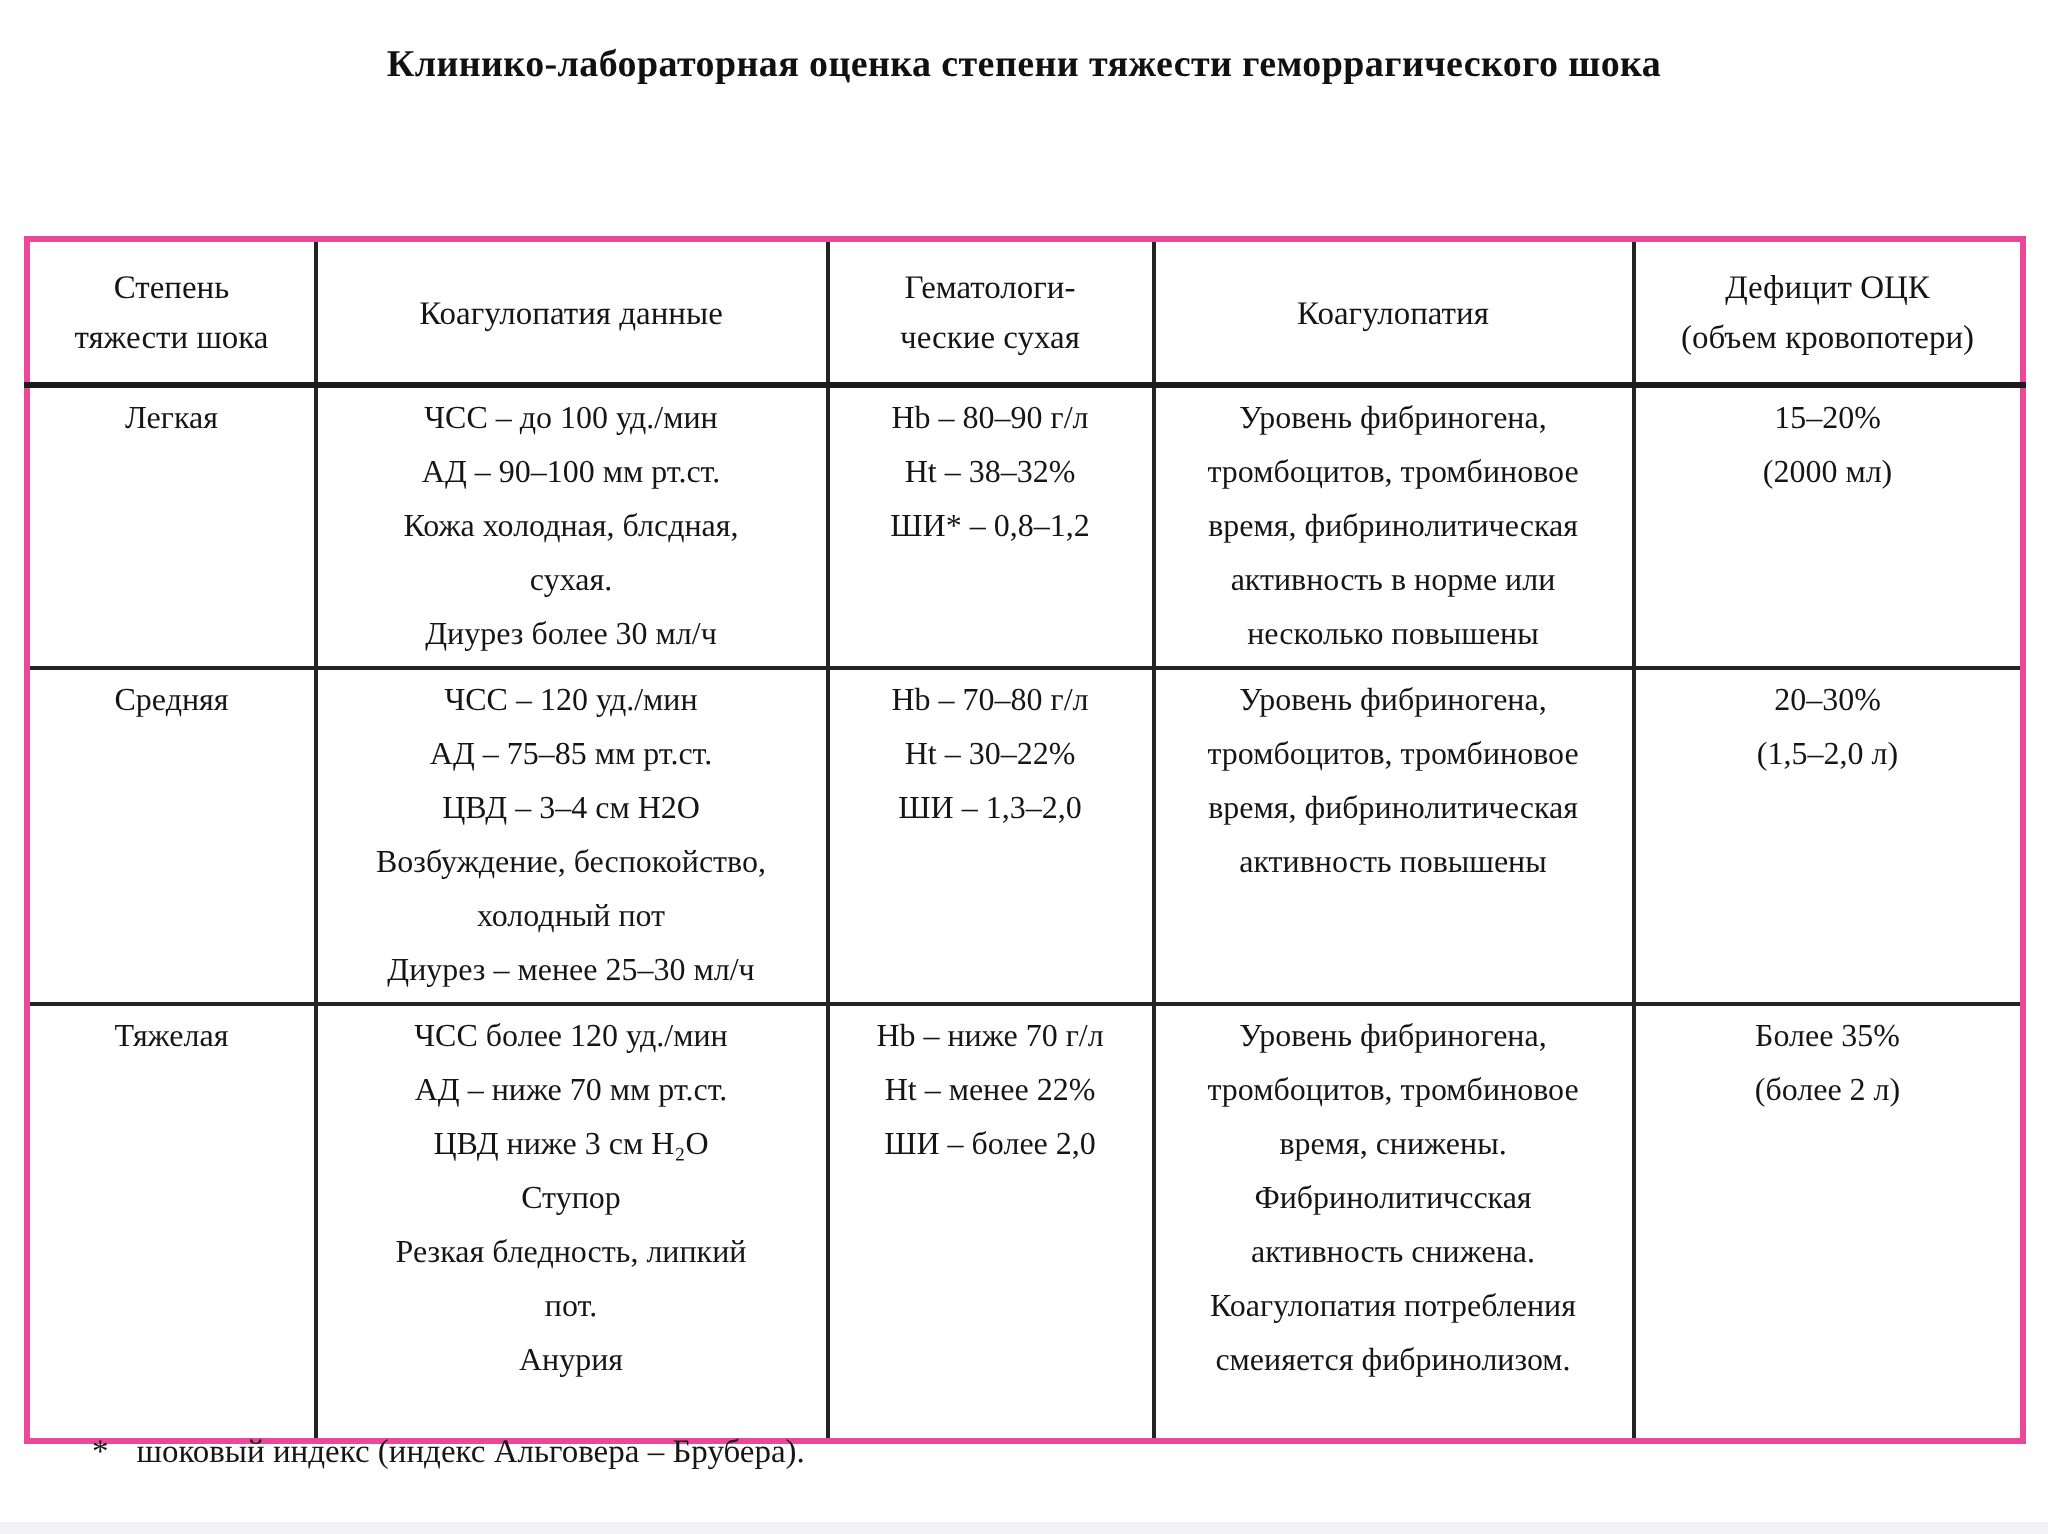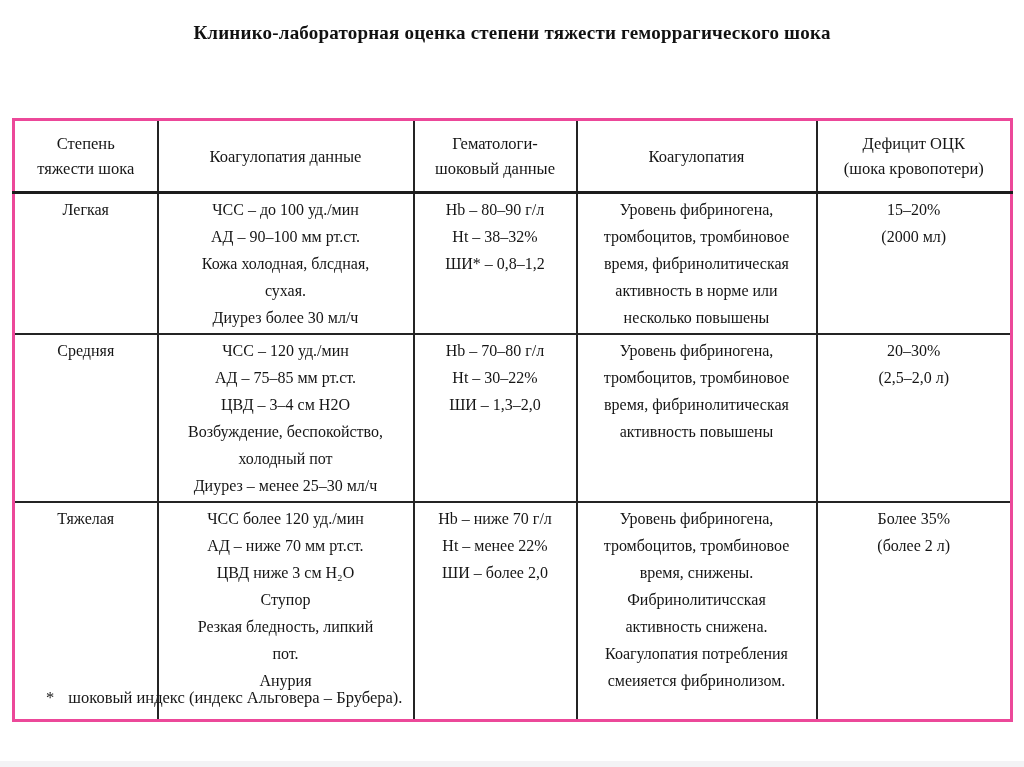--- a/index.html
+++ b/index.html
@@ -51,21 +51,21 @@
     line-height: 25px;
     border-bottom: 3px solid #1c1c1c;
     font-size: 16.5px;
   }
   table.severity-table tbody td {
     vertical-align: top;
   }
   .footnote {
     position: absolute;
     left: 46px;
-    top: 688px;
+    top: 716px;
     font-size: 16.5px;
     color: #161616;
   }
   .footnote .marker {
     display: inline-block;
     margin-right: 14px;
   }
   .bottom-edge {
     position: absolute;
     left: 0;
@@ -89,24 +89,24 @@
       <col style="width:163px">
       <col style="width:240px">
       <col style="width:195px">
     </colgroup>
     <thead>
       <tr style="height:73px">
         <td>Степень
 тяжести шока</td>
         <td>Коагулопатия данные</td>
         <td>Гематологи-
-шоковый данные</td>
+ческие сухая</td>
         <td>Коагулопатия</td>
         <td>Дефицит ОЦК
-(шока кровопотери)</td>
+(объем кровопотери)</td>
       </tr>
     </thead>
     <tbody>
       <tr style="height:104px">
         <td>Легкая</td>
         <td>ЧСС – до 100 уд./мин
 АД – 90–100 мм рт.ст.
 Кожа холодная, блсдная,
 сухая.
 Диурез более 30 мл/ч</td>
@@ -130,21 +130,21 @@
 холодный пот
 Диурез – менее 25–30 мл/ч</td>
         <td>Hb – 70–80 г/л
 Ht – 30–22%
 ШИ – 1,3–2,0</td>
         <td>Уровень фибриногена,
 тромбоцитов, тромбиновое
 время, фибринолитическая
 активность повышены</td>
         <td>20–30%
-(2,5–2,0 л)</td>
+(1,5–2,0 л)</td>
       </tr>
       <tr style="height:218px">
         <td>Тяжелая</td>
         <td>ЧСС более 120 уд./мин
 АД – ниже 70 мм рт.ст.
 ЦВД ниже 3 см Н₂О
 Ступор
 Резкая бледность, липкий
 пот.
 Анурия</td>

